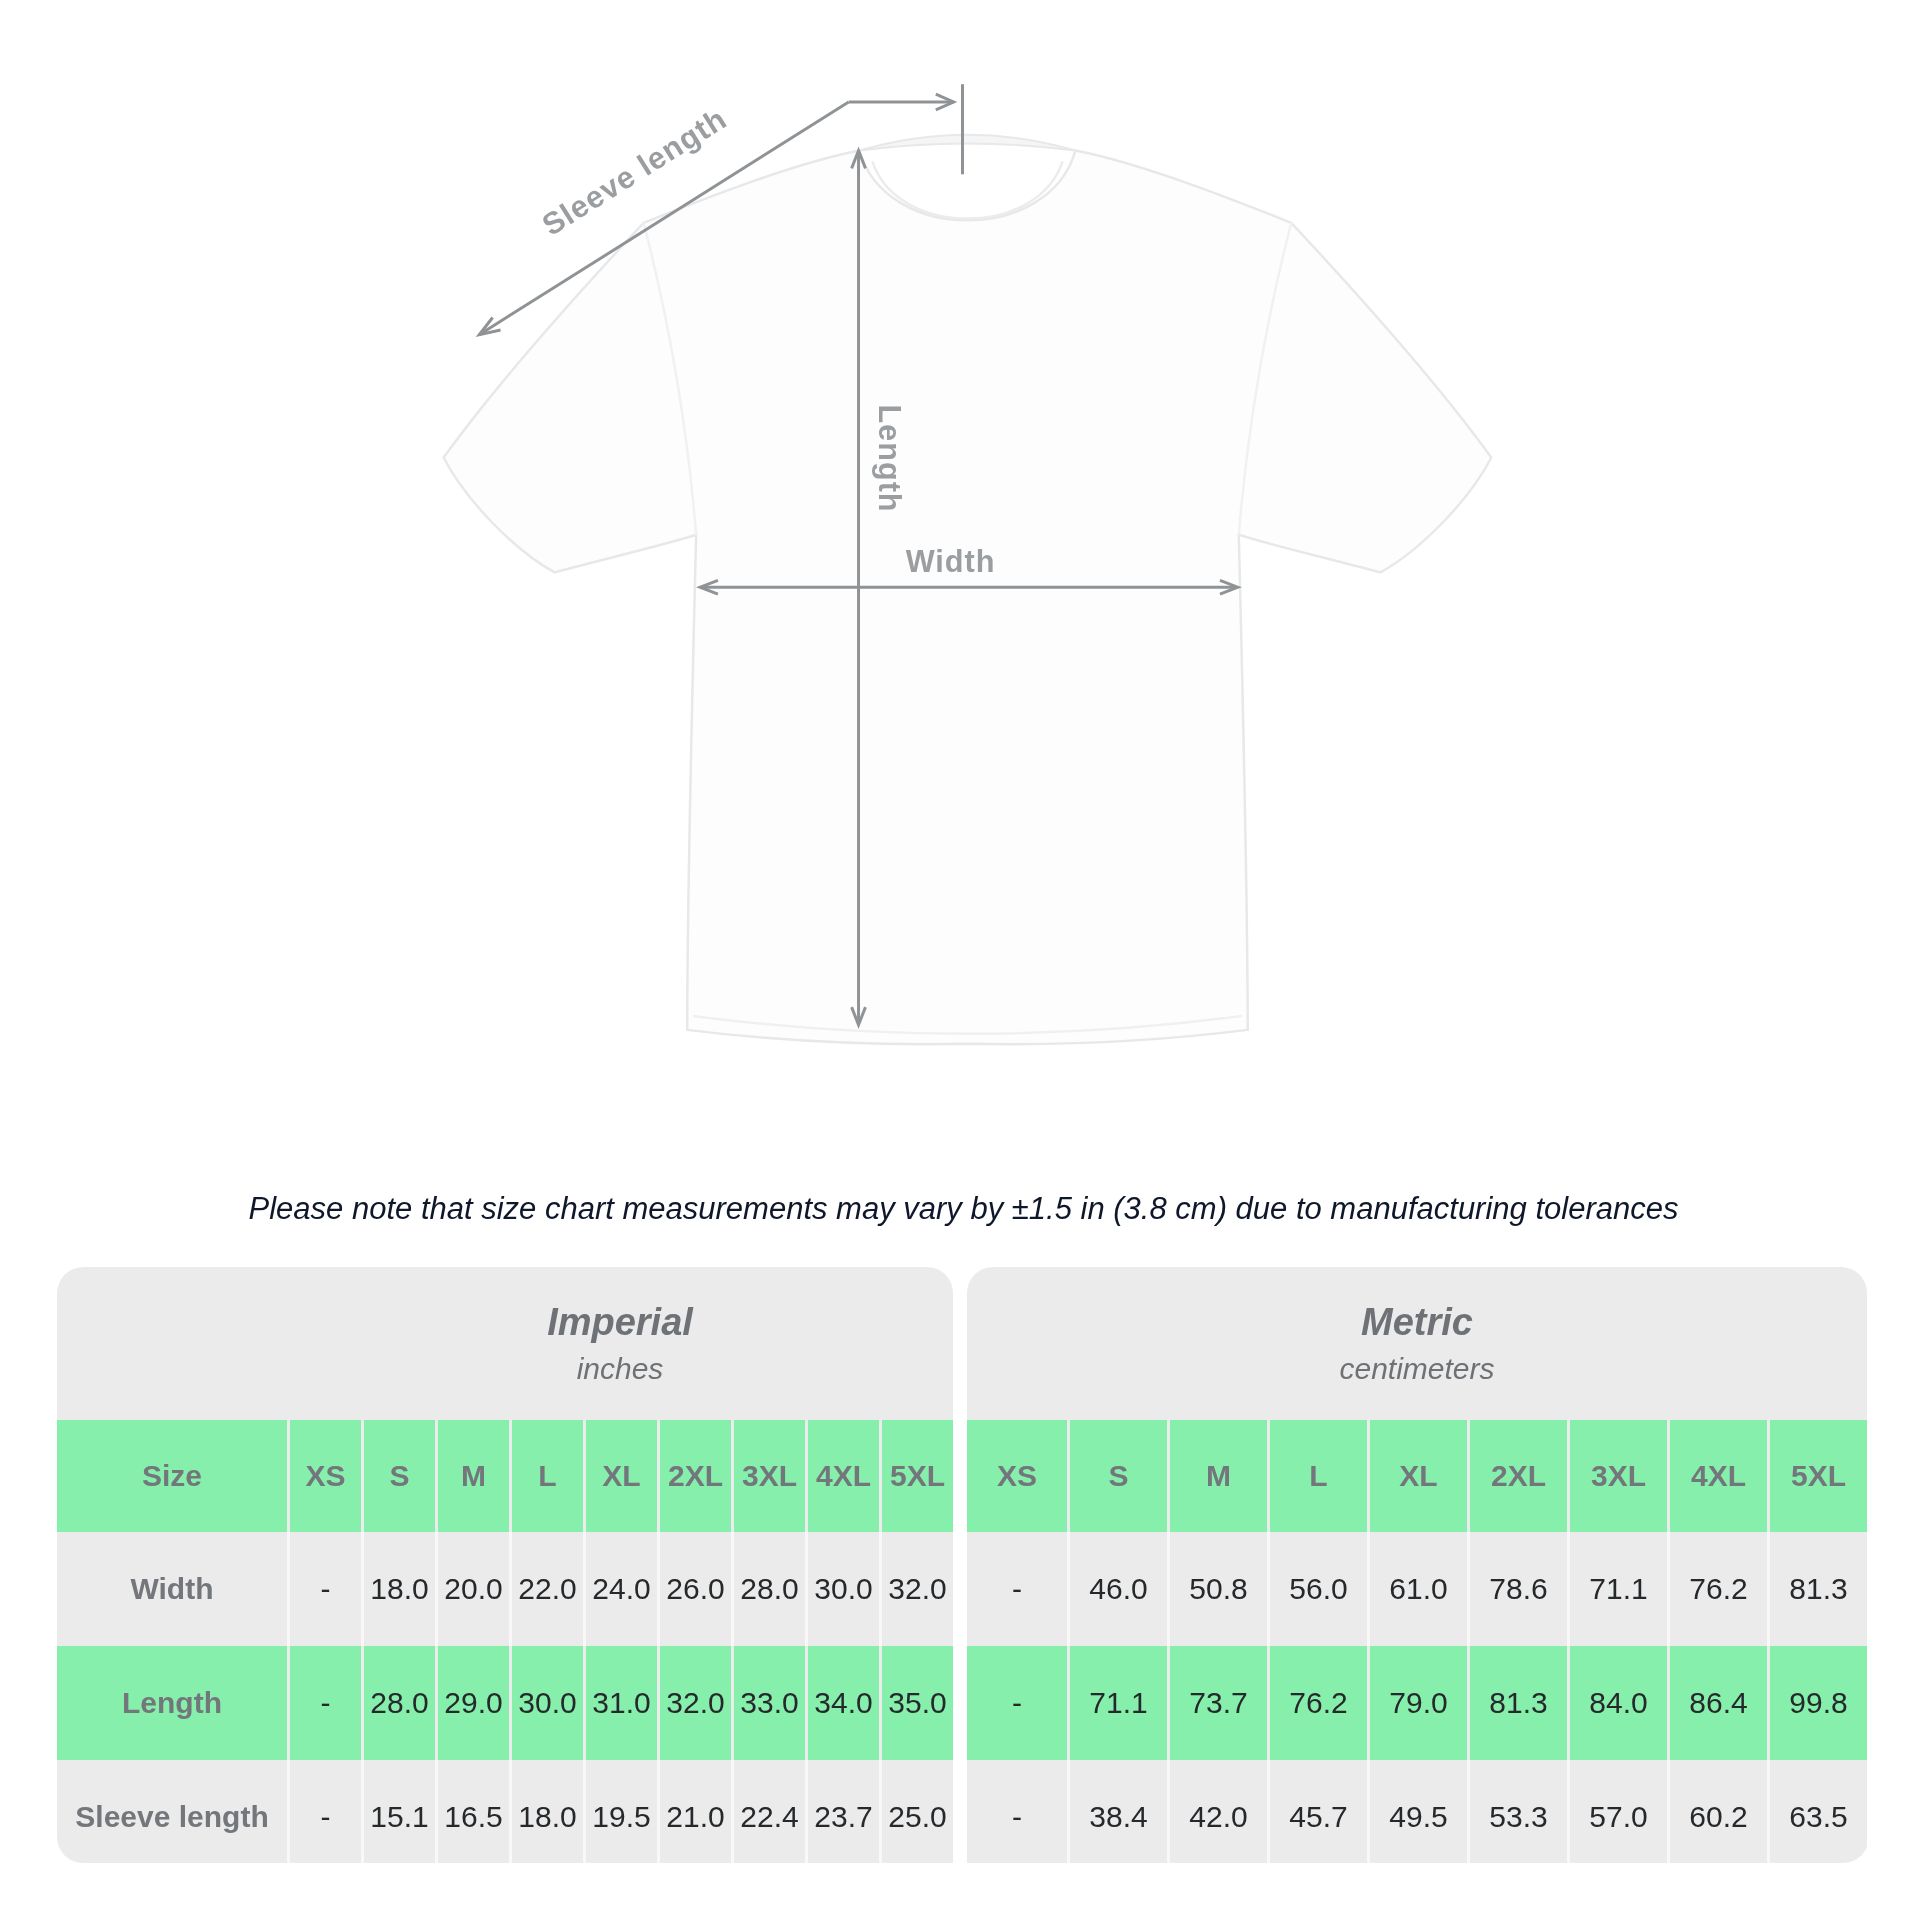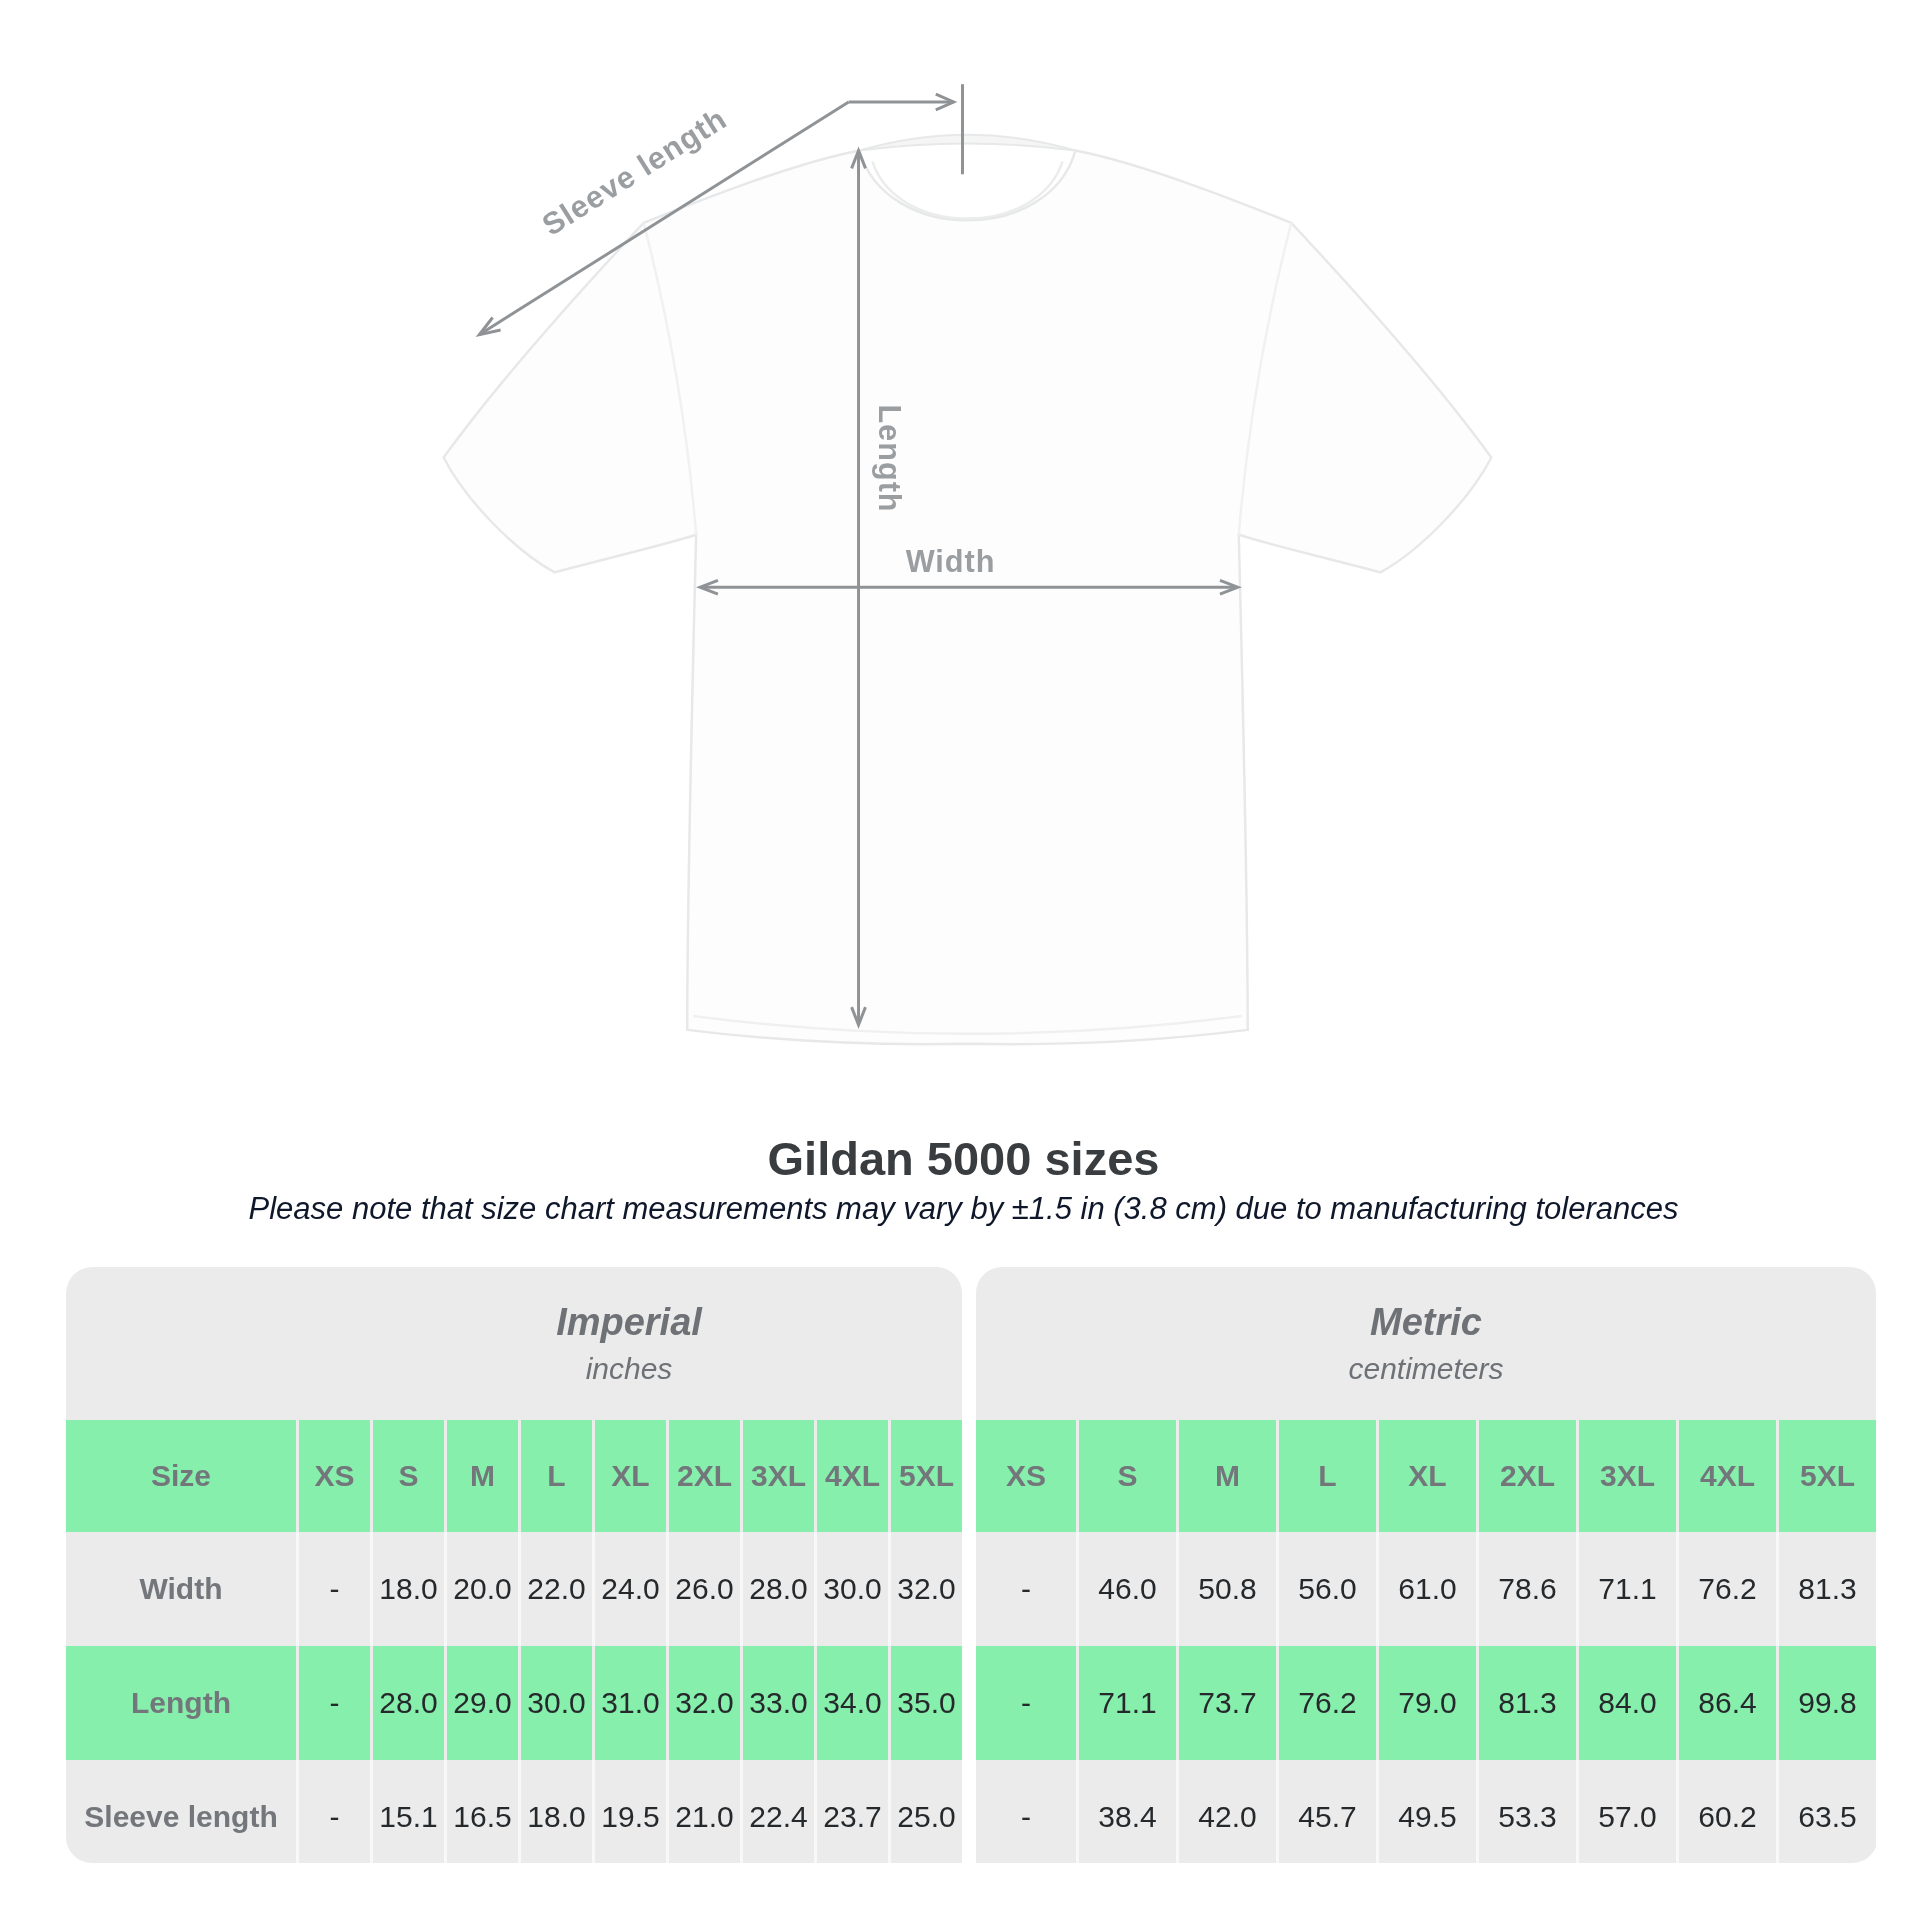--- a/index.html
+++ b/index.html
@@ -11,21 +11,21 @@
   .dim-label{font-weight:bold;font-size:31px;fill:#9b9ea1;letter-spacing:1px;}
   .page-title{
     position:absolute;left:0;top:1131px;width:100%;text-align:center;
     font-size:47px;font-weight:bold;color:#3a3d40;
   }
   .page-subtitle{
     position:absolute;left:0;top:1191px;width:100%;text-align:center;
     font-size:31px;font-style:italic;color:#0f172a;
   }
   .size-table{
-    position:absolute;left:66px;top:1267px;width:1812px;height:596px;
+    position:absolute;left:57px;top:1267px;width:1812px;height:596px;
     display:grid;
     grid-template-columns:230px repeat(9,74px) 14px repeat(9,100px);
     grid-template-rows:153px 112px 114px 114px 113px;
     border-radius:26px;overflow:hidden;
   }
   .unit-header{background:#ebebeb;border-radius:26px 26px 0 0;display:flex;align-items:center;justify-content:center;}
   .unit-header.imp{grid-column:1/11;grid-row:1;}
   .unit-header.met{grid-column:12/21;grid-row:1;}
   .unit-header.imp .uh-inner{padding-left:230px;}
   .uh-inner{text-align:center;}
@@ -94,21 +94,20 @@
         <polyline points="725,586 707,593 725,600"></polyline>
         <polyline points="1232,586 1250,593 1232,600"></polyline>
       </g>
     </g>
 
     <text class="dim-label" x="641" y="184" text-anchor="middle" transform="rotate(-32.2 641 174)">Sleeve length</text>
     <text class="dim-label" x="899" y="474" text-anchor="middle" transform="rotate(90 899 463)">Length</text>
     <text class="dim-label" x="960" y="578" text-anchor="middle">Width</text>
   </svg>
 
-  <div class="page-title">Gildan 5000 sizes</div>
   <div class="page-subtitle">Please note that size chart measurements may vary by ±1.5 in (3.8 cm) due to manufacturing tolerances</div>
 
   <div class="size-table">
 
     <div class="spacer-col"></div>
 
     <div class="unit-header imp">
       <div class="uh-inner">
         <div class="unit-name">Imperial</div>
         <div class="unit-sub">inches</div>

